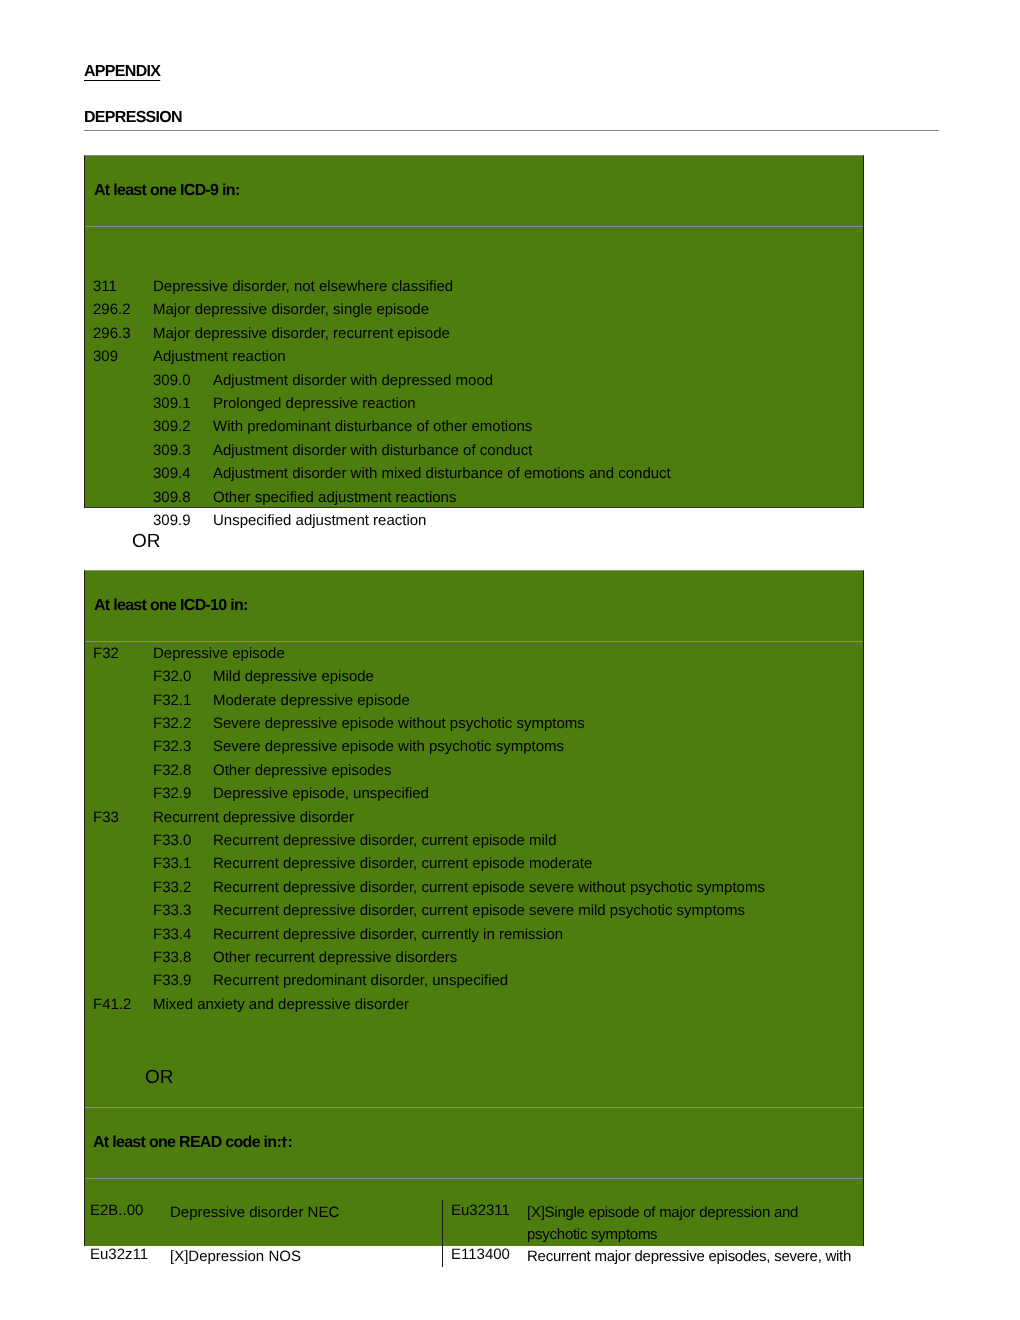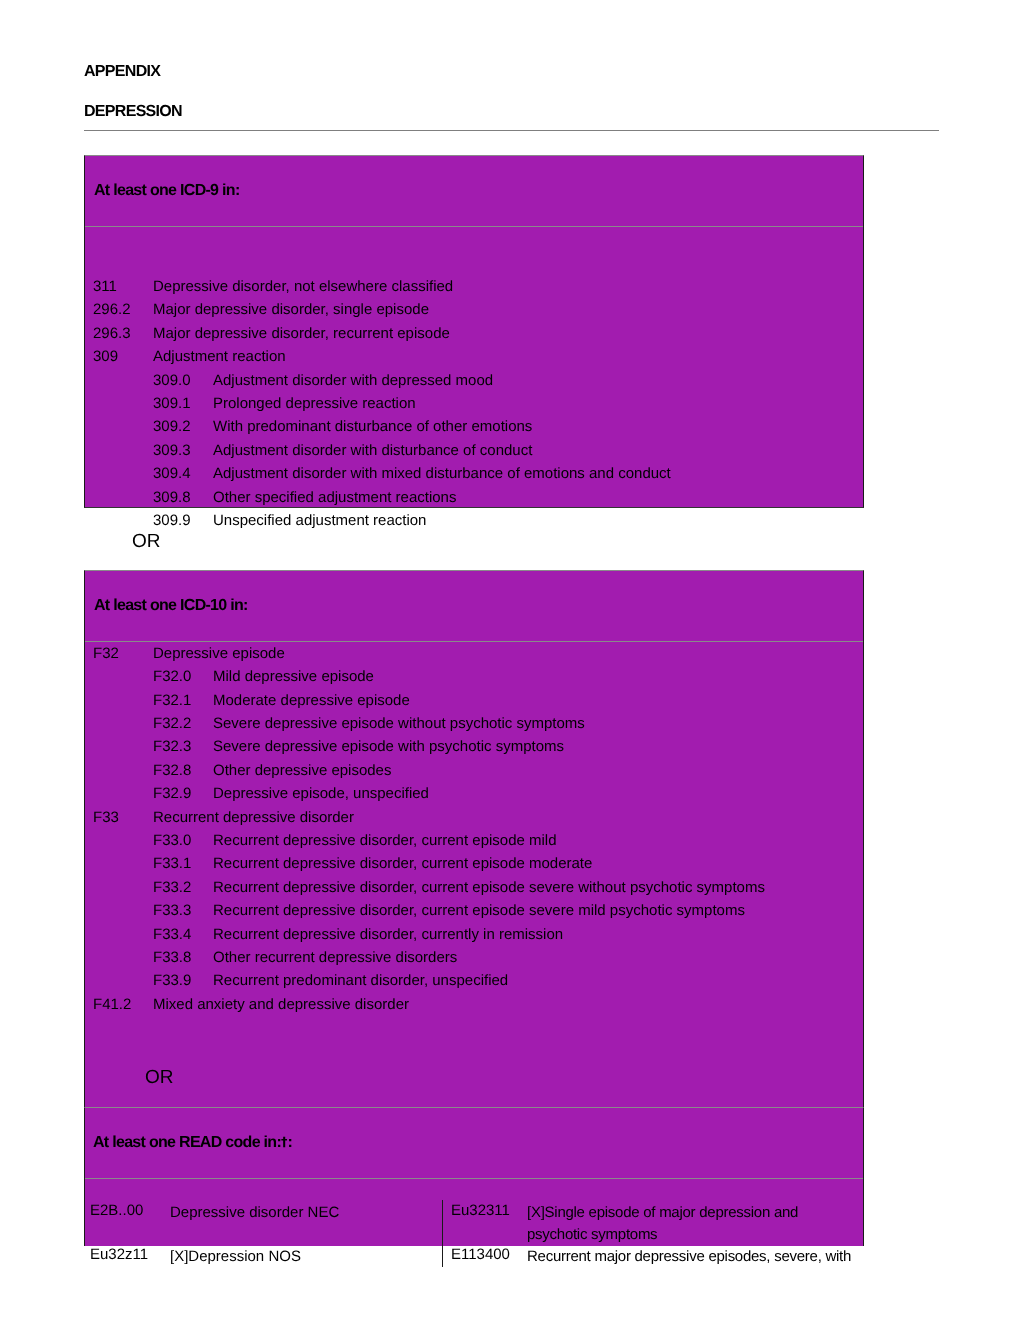--- a/index.html
+++ b/index.html
@@ -13,39 +13,39 @@
     text-rendering:geometricPrecision;
   }
   .page { position:relative; width:1020px; height:1320px; overflow:hidden; background:#fff;
           will-change:transform; }
 
   .heading {
     position:absolute; left:84px;
     font-size:16px; font-weight:bold; letter-spacing:-0.7px;
     white-space:nowrap;
   }
-  #appendix-title { top:63px; text-decoration-thickness:1.4px; text-underline-offset:4px; }
-  #section-title  { top:103px;text-align:right; }
+  #appendix-title { top:63px; text-decoration:underline; text-decoration-thickness:1.4px; text-underline-offset:4px; }
+  #section-title  { top:109px;text-align:right; }
 
   .rule {
     position:absolute; left:84px; top:130px; width:855px; height:1px;
     background:#7f7f7f;
   }
 
   .or-label {
     position:absolute; font-size:19px; white-space:nowrap;
   }
 
   .tbl {
     position:absolute; left:84px; width:780px;
     border-left:1px solid #1a1a1a;
     border-right:1px solid #1a1a1a;
     border-top:1px solid #8a8a8a;
     border-bottom:1px solid #333333;
-    box-sizing:border-box; background:#a21caf;
+    box-sizing:border-box; background:#4d7c0f;
   }
   .tbl-header {
     font-size:16px; font-weight:bold; letter-spacing:-0.7px;
     border-bottom:1px solid #8a8a8a;
     box-sizing:border-box;
     display:flex; align-items:center;
   }
   .tbl-body { font-size:15px; }
   .dagger { font-family:"DejaVu Sans", sans-serif; font-size:12.8px; font-weight:bold;
             position:relative; top:-0.6px; letter-spacing:0; }

